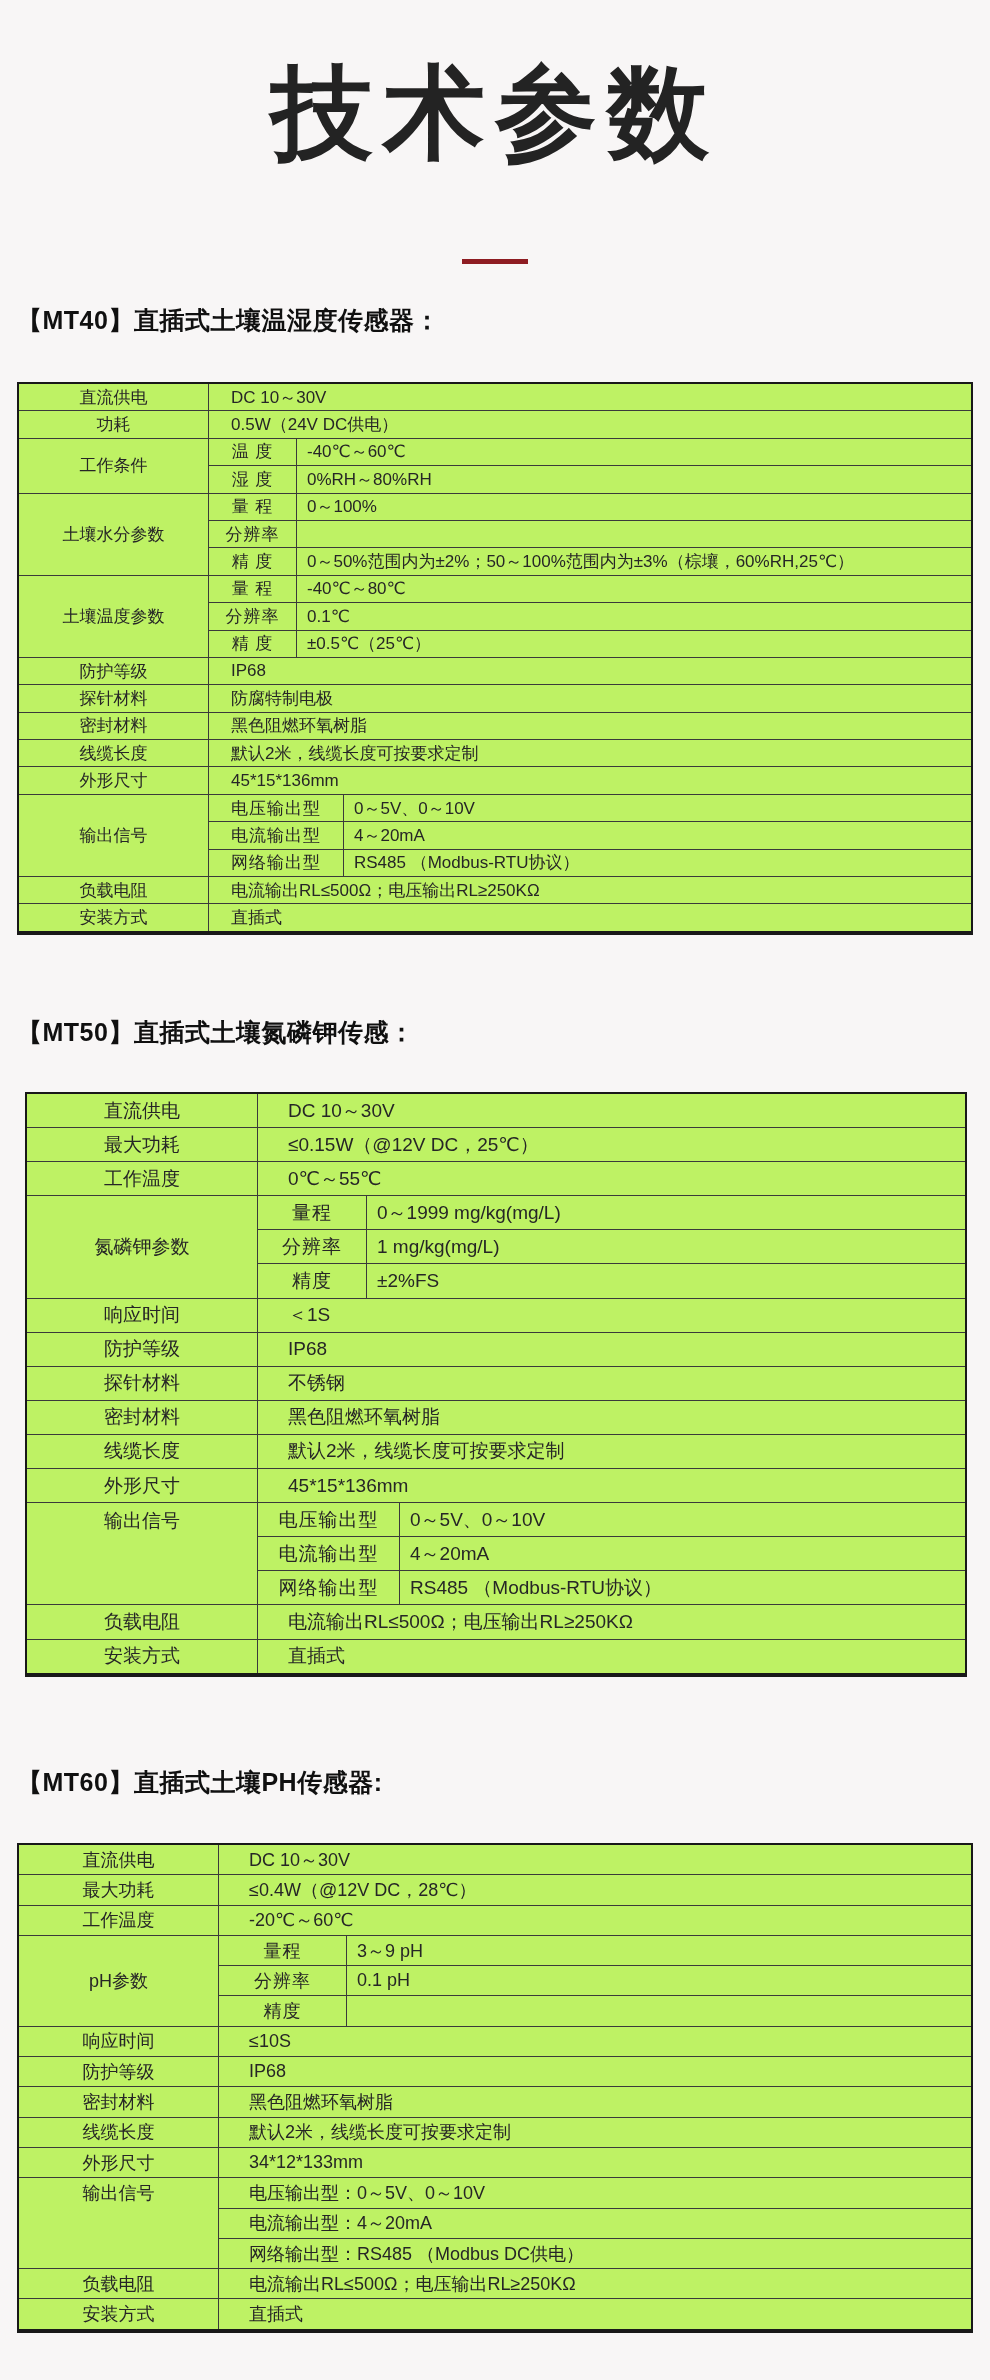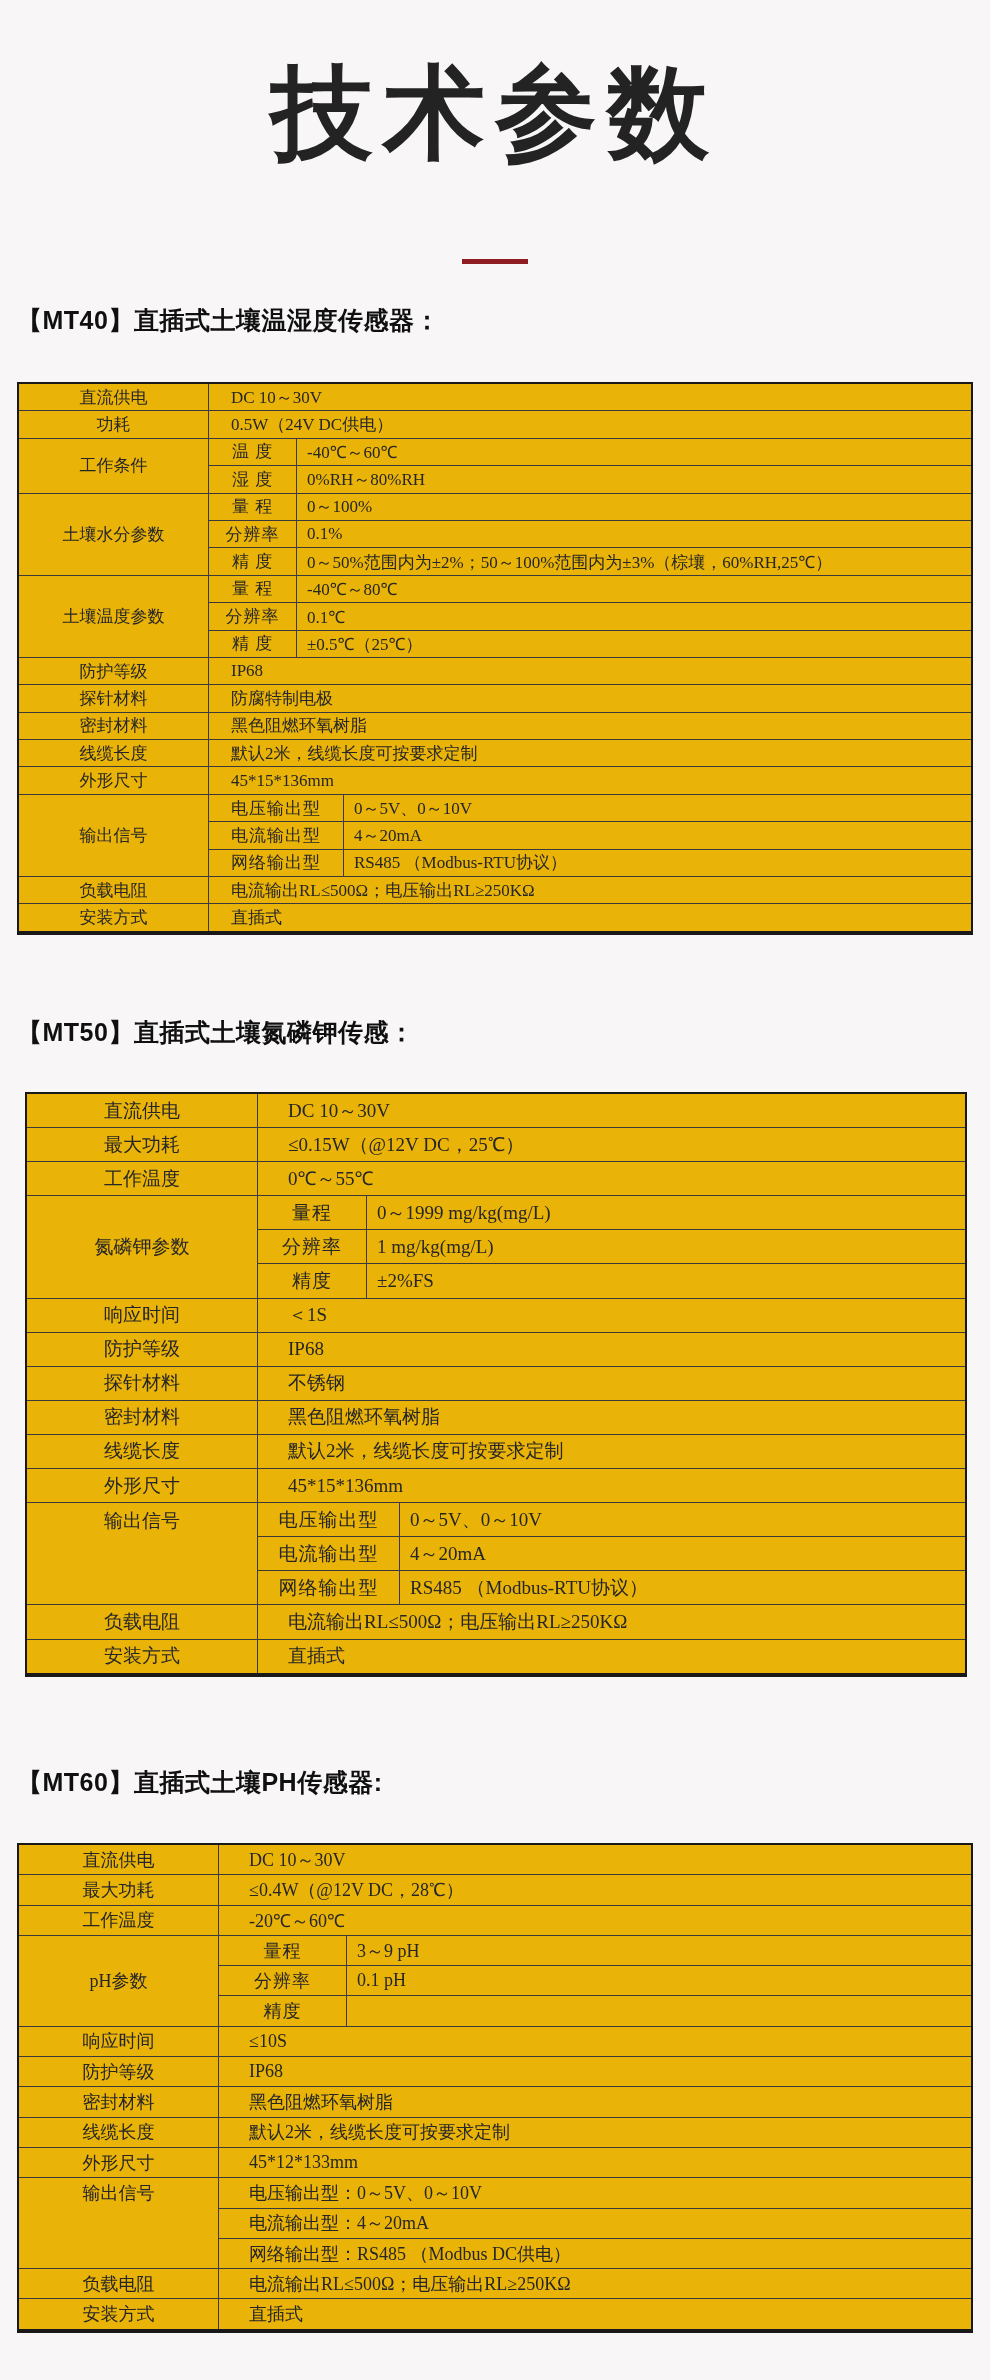--- a/index.html
+++ b/index.html
@@ -27,23 +27,22 @@
     font-size:25px;font-weight:bold;color:#101010;
     height:34px;line-height:34px;letter-spacing:0.5px;
   }
   .s1 .sec-heading{margin-bottom:45px;}
   .s2 .sec-heading{margin-bottom:43px;}
   .s3 .sec-heading{margin-bottom:44px;}
 
   .tbl{
     border:2px solid #191919;
     border-bottom-width:4px;
-    background:#eab308;
+    background:#bef264;
     box-sizing:border-box;
-    font-family:Liberation Serif, serif;
   }
   .s1 .tbl{font-size:17px;--rh:26.4px;--lw:190px;--vpad:22px;}
   .s2 .tbl{font-size:19px;--rh:33.1px;--lw:231px;--vpad:30px;margin-left:8px;width:942px;}
   .s3 .tbl{font-size:18px;--rh:29.3px;--lw:200px;--vpad:30px;}
 
   .row,.grp{display:flex;border-top:1.5px solid #3a3a3a;}
   .tbl > :first-child{border-top:none;}
   .row{height:var(--rh);}
   .grp-rows{flex:1;display:flex;flex-direction:column;min-width:0;}
   .sub-row{display:flex;height:var(--rh);border-top:1.5px solid #3a3a3a;min-width:0;}
@@ -115,21 +114,20 @@
         </div>
         <div class="grp g2">
           <div class="c-label">土壤水分参数</div>
           <div class="grp-rows">
             <div class="sub-row">
               <div class="c-sub">量 程</div>
               <div class="c-value">0～100%</div>
             </div>
             <div class="sub-row">
               <div class="c-sub">分辨率</div>
-              <div class="c-value">0.1%</div>
             </div>
             <div class="sub-row">
               <div class="c-sub">精 度</div>
               <div class="c-value">0～50%范围内为±2%；50～100%范围内为±3%（棕壤，60%RH,25℃）</div>
             </div>
           </div>
         </div>
         <div class="grp g3">
           <div class="c-label">土壤温度参数</div>
           <div class="grp-rows">
@@ -319,21 +317,21 @@
         <div class="row">
           <div class="c-label">密封材料</div>
           <div class="c-value">黑色阻燃环氧树脂</div>
         </div>
         <div class="row">
           <div class="c-label">线缆长度</div>
           <div class="c-value">默认2米，线缆长度可按要求定制</div>
         </div>
         <div class="row">
           <div class="c-label">外形尺寸</div>
-          <div class="c-value">45*12*133mm</div>
+          <div class="c-value">34*12*133mm</div>
         </div>
         <div class="grp g2">
           <div class="c-label">输出信号</div>
           <div class="grp-rows">
             <div class="sub-row">
               <div class="c-value">电压输出型：0～5V、0～10V</div>
             </div>
             <div class="sub-row">
               <div class="c-value">电流输出型：4～20mA</div>
             </div>

